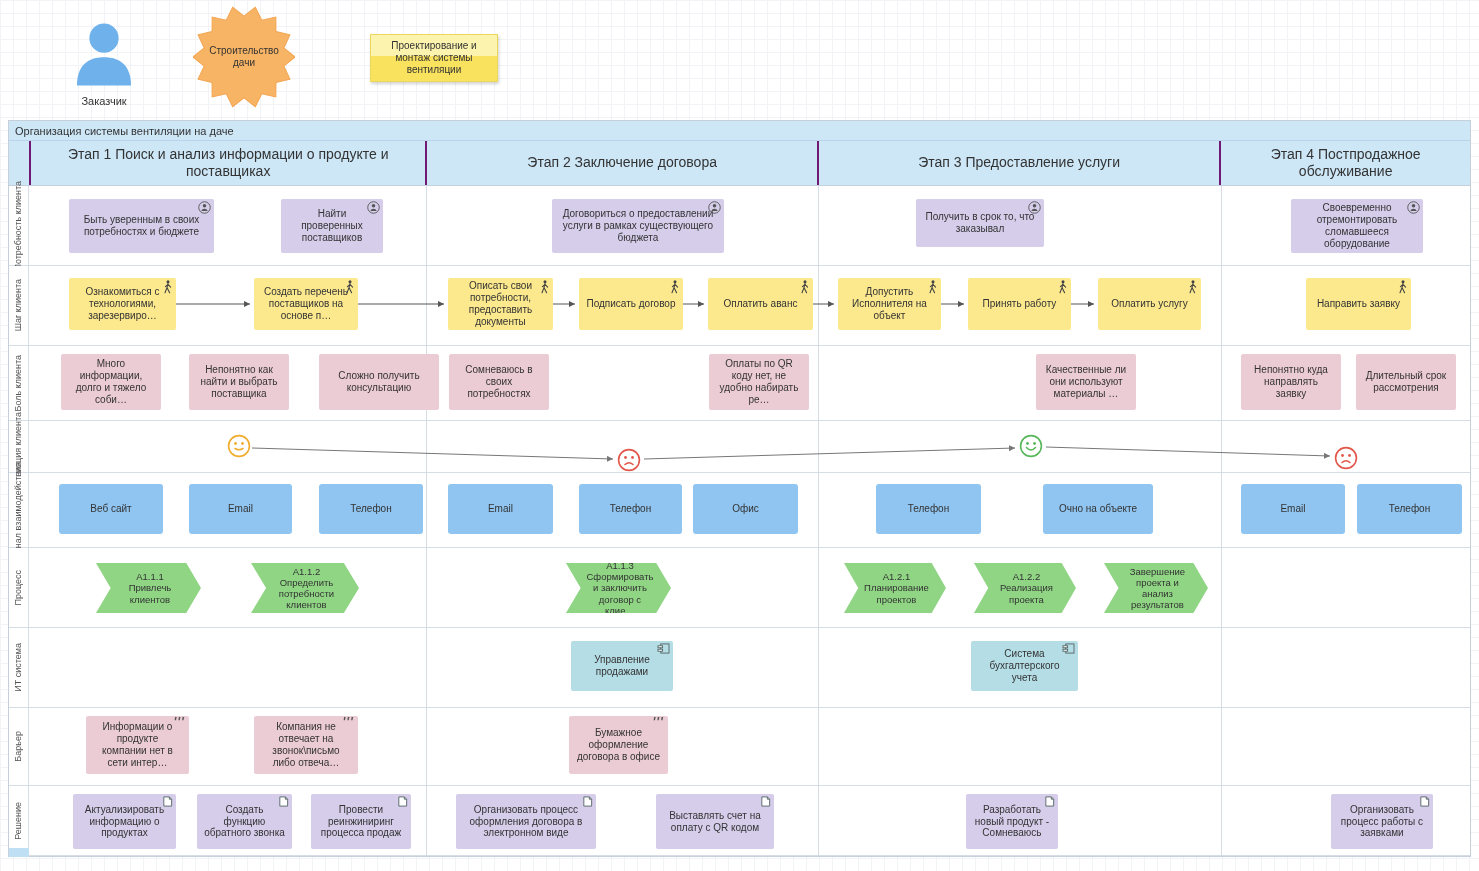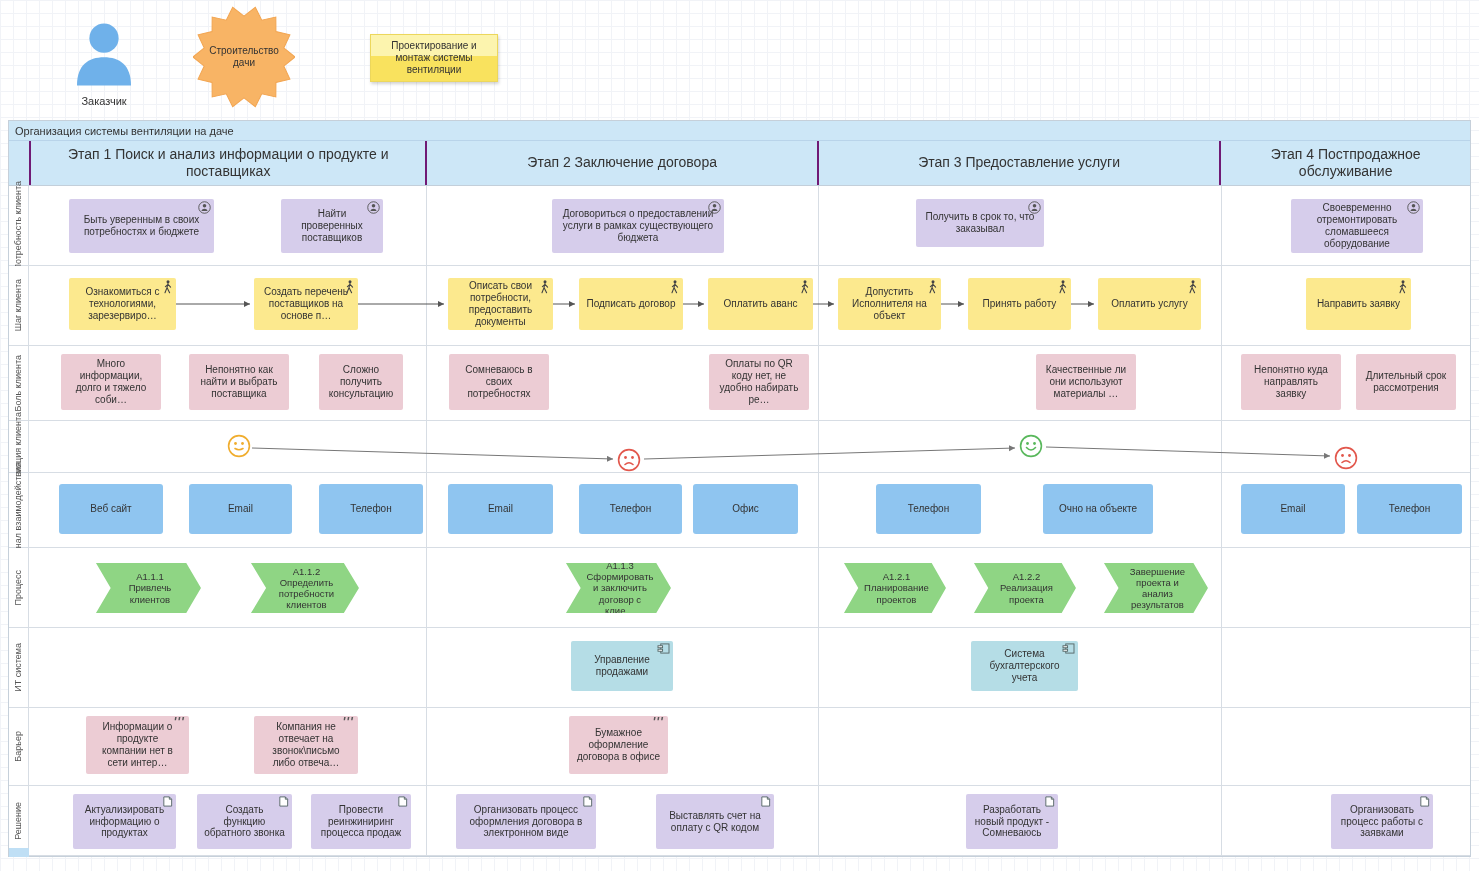--- a/index.html
+++ b/index.html
@@ -234,21 +234,21 @@
         <div class="rlabel">
             <span>Боль клиента</span>
           </div>
         <div class="rcontent">
           <div class="box pain" style="left:32px;top:8px;width:100px;height:56px">
               <span>Много информации, долго и тяжело соби…</span>
             </div>
           <div class="box pain" style="left:160px;top:8px;width:100px;height:56px">
               <span>Непонятно как найти и выбрать поставщика</span>
             </div>
-          <div class="box pain" style="left:290px;top:8px;width:84px;height:56px">
+          <div class="box pain" style="left:290px;top:8px;width:120px;height:56px">
               <span>Сложно получить консультацию</span>
             </div>
           <div class="box pain" style="left:420px;top:8px;width:100px;height:56px">
               <span>Сомневаюсь в своих потребностях</span>
             </div>
           <div class="box pain" style="left:680px;top:8px;width:100px;height:56px">
               <span>Оплаты по QR коду нет, не удобно набирать ре…</span>
             </div>
           <div class="box pain" style="left:1007px;top:8px;width:100px;height:56px">
               <span>Качественные ли они используют материалы …</span>

